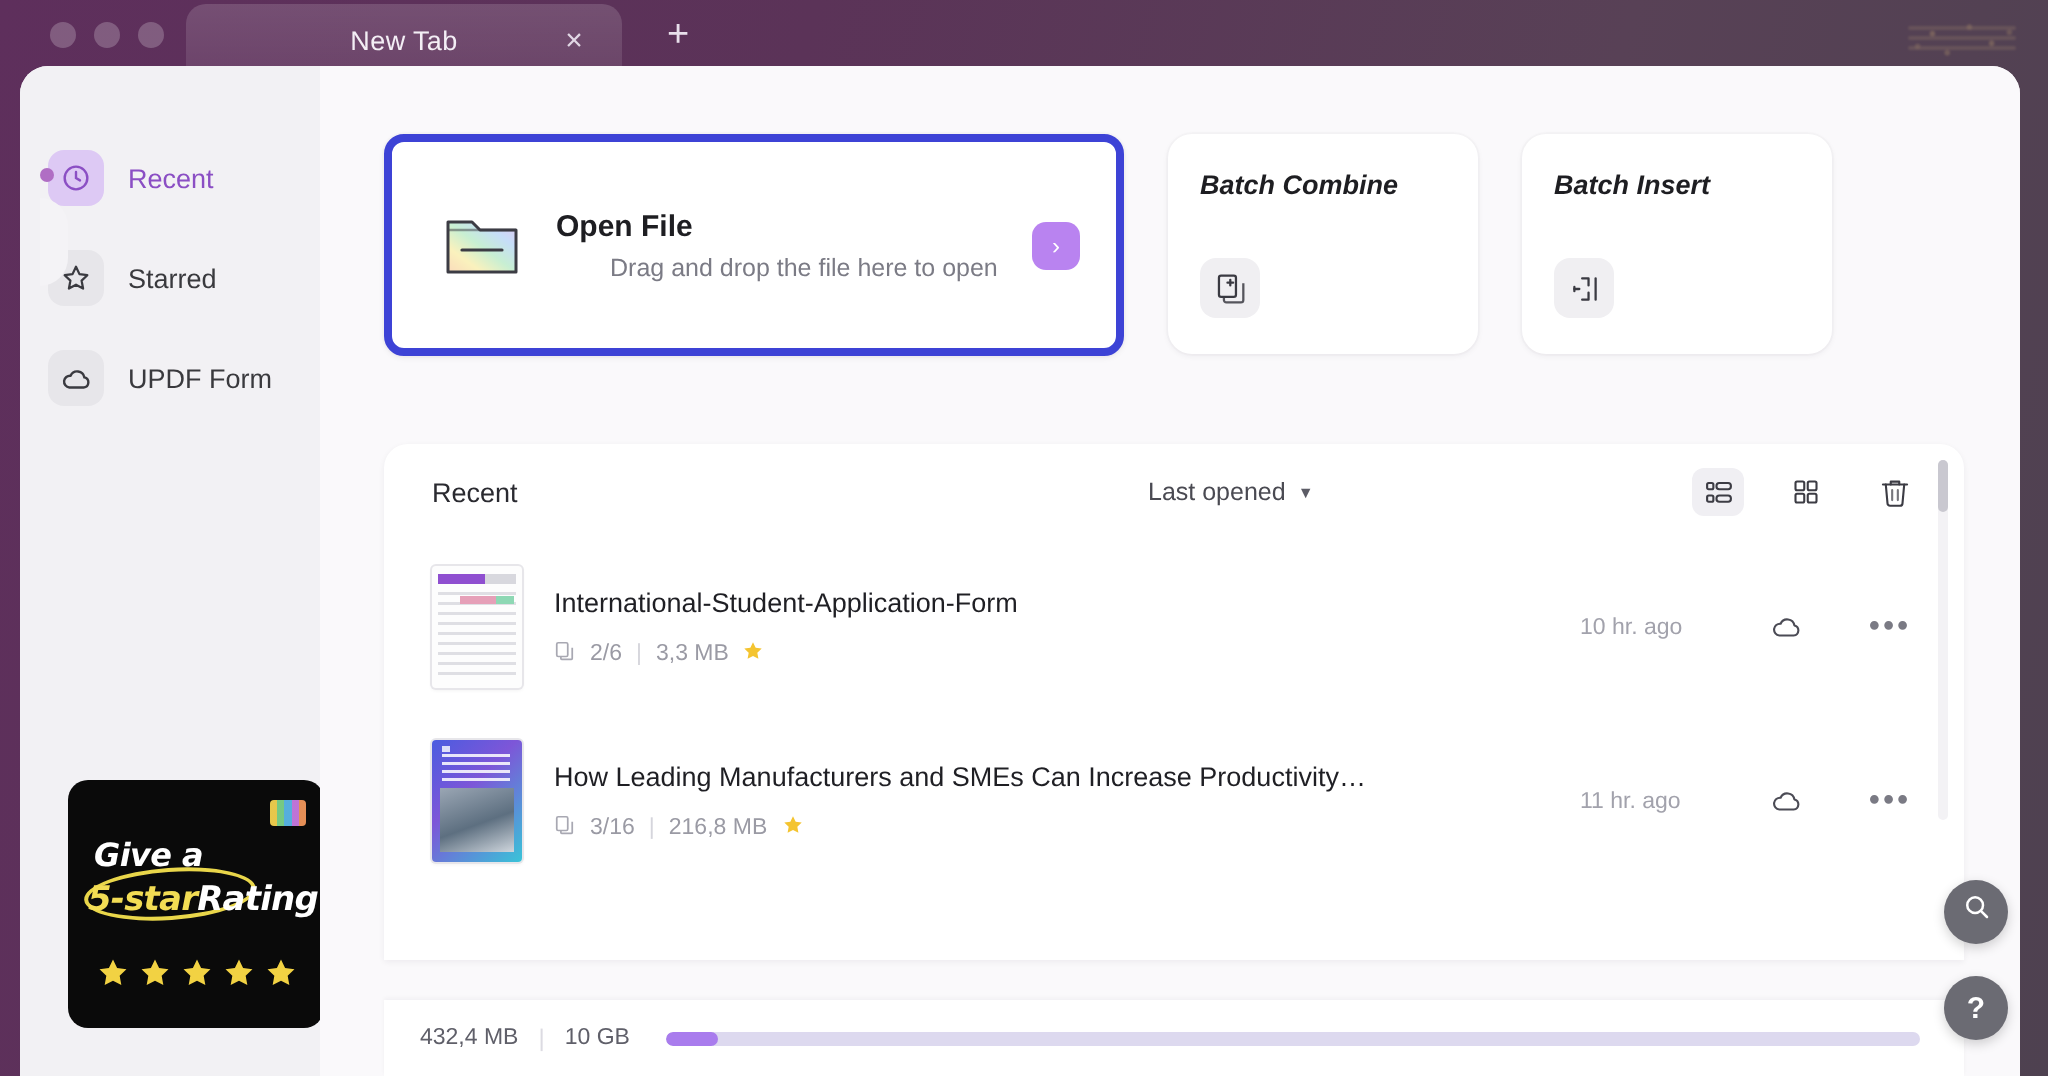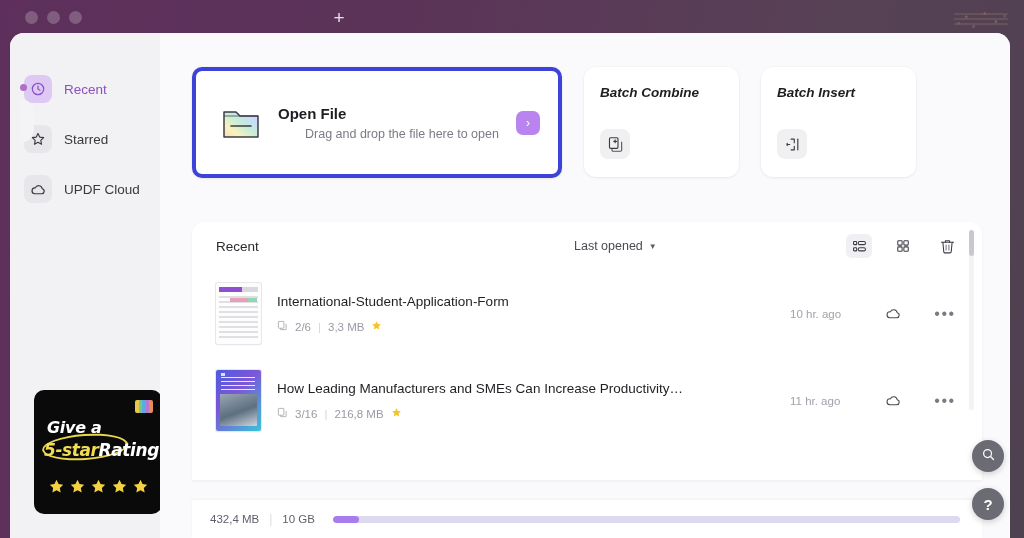--- a/index.html
+++ b/index.html
@@ -367,20 +367,24 @@
     <div class="wm-line wm-l2"></div>
     <div class="wm-line wm-l3"></div>
   </div>
 
   <div class="titlebar">
     <div class="traffic">
       <span></span>
       <span></span>
       <span></span>
     </div>
+    <div class="tab">
+      <span class="tab-title">New Tab</span>
+      <span class="tab-close">×</span>
+    </div>
     <div class="tab-new">+</div>
   </div>
 
   <div class="window">
 
     <div class="sidebar">
 
       <div class="nav-item active">
         <span class="nav-icon">
           <svg width="16" height="16" viewBox="0 0 24 24" fill="none" stroke="#8b4fc4" stroke-width="1.8">
@@ -399,21 +403,21 @@
         </span>
         <span class="nav-label">Starred</span>
       </div>
 
       <div class="nav-item">
         <span class="nav-icon">
           <svg width="17" height="17" viewBox="0 0 24 24" fill="none" stroke="#3a3a40" stroke-width="1.7" stroke-linejoin="round" stroke-linecap="round">
             <path d="M6.6 18h10.1a3.6 3.6 0 0 0 .5-7.1 5.1 5.1 0 0 0-9.7-1.2A3.9 3.9 0 0 0 6.6 18z"></path>
           </svg>
         </span>
-        <span class="nav-label">UPDF Cloud</span>
+        <span class="nav-label">UPDF Form</span>
       </div>
 
       <div class="promo">
         <div class="promo-badge"></div>
         <div class="promo-l1">Give a</div>
         <div class="promo-ellipse"></div>
         <div class="promo-l2"><span class="hl">5-star</span><span>Rating</span></div>
         <div class="promo-stars">
           <svg width="17" height="17" viewBox="0 0 24 24" fill="#f2d243">
               <path d="M12 2.5l2.9 6 6.6.9-4.8 4.6 1.2 6.5L12 17.4 6.1 20.5l1.2-6.5L2.5 9.4l6.6-.9z"></path>

